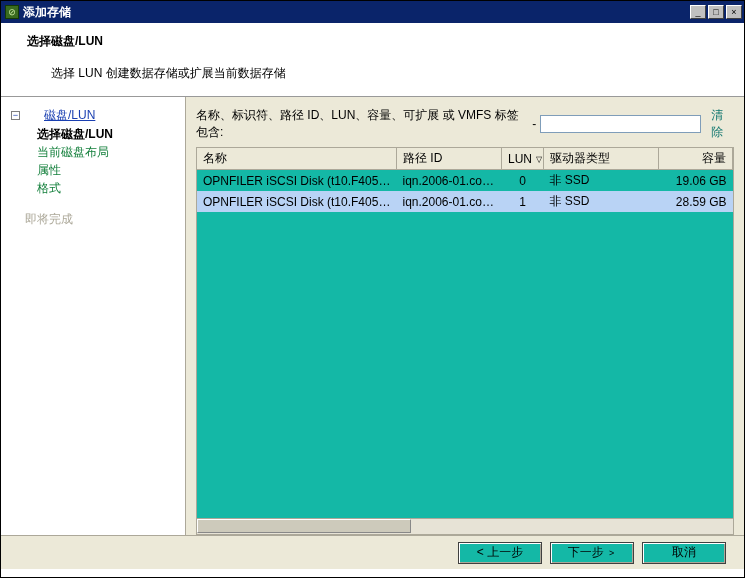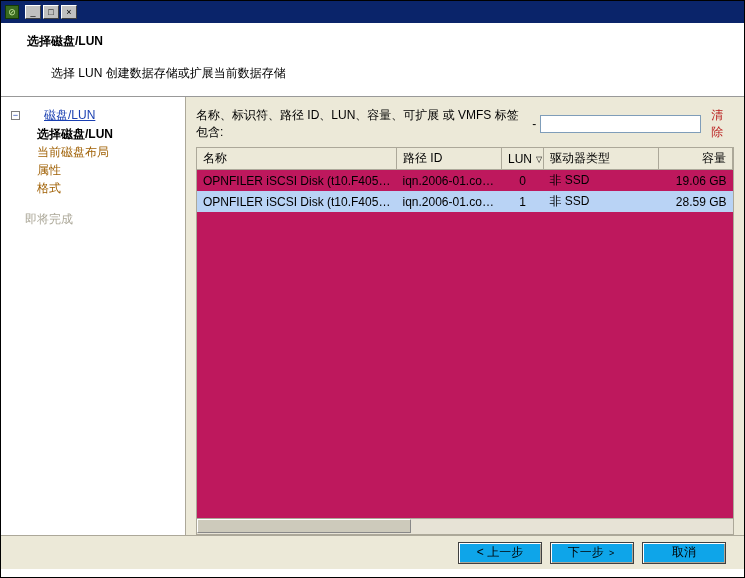--- a/index.html
+++ b/index.html
@@ -68,46 +68,46 @@
     text-align:center;
     font-size:9px;
     margin-right:4px;
     position:relative;
     top:-1px;
     background:#fff;
   }
   .tree-root { color:#1a3fb1; font-size:12px; }
   .tree-root a { color:#1a3fb1; text-decoration:underline;margin-left:20px; }
   .tree-children { padding-left: 26px; margin-top:2px; }
-  .tree-children div { margin: 1px 0; color:#a16207; }
+  .tree-children div { margin: 1px 0; color:#15803d; }
   .tree-children .active { color:#000; font-weight:bold; }
   .main {
     flex:1;
     padding: 10px 10px 0 10px;
     background:#ece9d8;
     display:flex; flex-direction:column;
   }
   .filter-row {
     display:flex; align-items:center; margin-bottom:6px;
     gap:4px;
   }
   .filter-row .lbl { color:#000; }
   .filter-input {
     flex:1;
     height:18px;
     border:1px solid #7f9db9;
     background:#fff;
     padding:1px 2px;
     font-size:12px;
   }
-  .clear-link { color:#b91c1c; margin-left:6px; cursor:default; }
+  .clear-link { color:#0f766e; margin-left:6px; cursor:default; }
   .table-wrap {
     flex:1;
     border:1px solid #aca899;
-    background:#be185d;
+    background:#14b8a6;
     overflow:hidden;
     display:flex; flex-direction:column;
   }
   table { width:100%; border-collapse:collapse; table-layout:fixed; }
   thead th {
     background:#ece9d8;
     border-right:1px solid #aca899;
     border-bottom:1px solid #aca899;
     text-align:left;
     padding:2px 6px;
@@ -155,36 +155,37 @@
     background:#ece9d8;
     display:flex;
     align-items:center;
     justify-content:flex-end;
     padding:0 18px;
     border-top:1px solid #aca899;
     gap:8px;
   }
   .btn {
     min-width:84px; height:22px;
-    background:#0ea5e9;
+    background:#14b8a6;
     border:1px solid #404040;
     box-shadow:inset 1px 1px #fff, inset -1px -1px #aca899;
     display:flex;align-items:center;justify-content:center;
     font-size:12px;
     padding:0 8px;
     cursor:default;
   }
   .btn.primary{}
   .btn .tri{font-size:9px;margin:0 2px;}
 </style>
 </head>
 <body>
 
 <div class="titlebar">
   <span class="app-icon">⊘</span>
+  <span class="title">添加存储</span>
   <span class="win-btn">_</span>
   <span class="win-btn">□</span>
   <span class="win-btn">×</span>
 </div>
 
 <div class="header-panel">
   <div class="htitle">选择磁盘/LUN</div>
   <div class="hdesc">选择 LUN 创建数据存储或扩展当前数据存储</div>
 </div>
 

